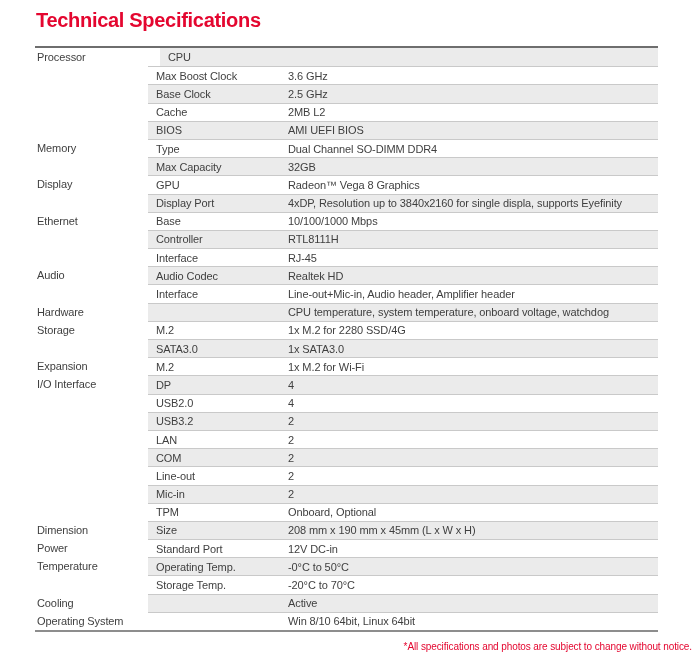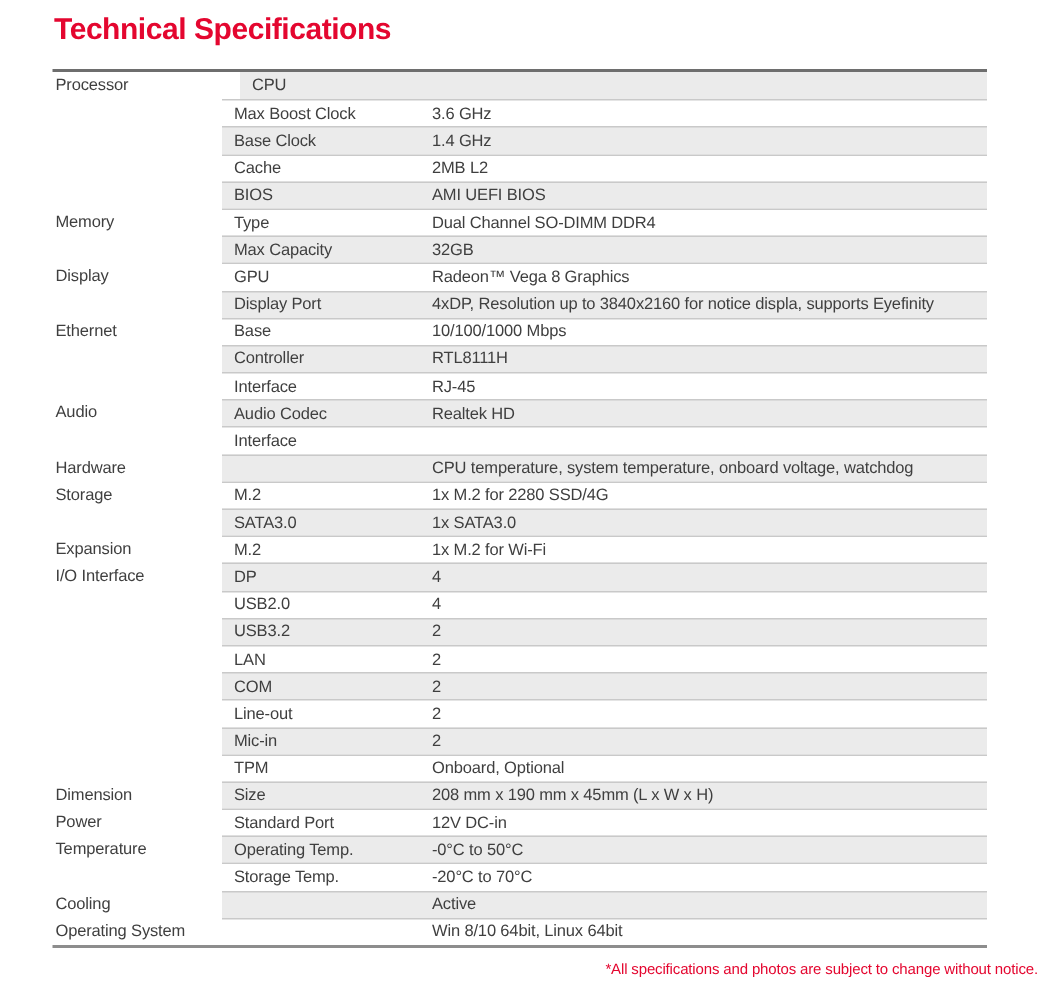--- a/index.html
+++ b/index.html
@@ -94,21 +94,21 @@
       <div class="cat-cell"></div>
       <div class="spec-cells">
         <div class="label-cell">Max Boost Clock</div>
         <div class="value-cell">3.6 GHz</div>
       </div>
     </div>
     <div class="spec-row">
       <div class="cat-cell"></div>
       <div class="spec-cells shaded">
         <div class="label-cell">Base Clock</div>
-        <div class="value-cell">1.4 GHz</div>
+        <div class="value-cell">2.5 GHz</div>
       </div>
     </div>
     <div class="spec-row">
       <div class="cat-cell"></div>
       <div class="spec-cells">
         <div class="label-cell">Cache</div>
         <div class="value-cell">2MB L2</div>
       </div>
     </div>
     <div class="spec-row">
@@ -136,21 +136,21 @@
       <div class="cat-cell">Display</div>
       <div class="spec-cells">
         <div class="label-cell">GPU</div>
         <div class="value-cell">Radeon™ Vega 8 Graphics</div>
       </div>
     </div>
     <div class="spec-row">
       <div class="cat-cell"></div>
       <div class="spec-cells shaded">
         <div class="label-cell">Display Port</div>
-        <div class="value-cell">4xDP, Resolution up to 3840x2160 for notice displa, supports Eyefinity</div>
+        <div class="value-cell">4xDP, Resolution up to 3840x2160 for single displa, supports Eyefinity</div>
       </div>
     </div>
     <div class="spec-row">
       <div class="cat-cell">Ethernet</div>
       <div class="spec-cells">
         <div class="label-cell">Base</div>
         <div class="value-cell">10/100/1000 Mbps</div>
       </div>
     </div>
     <div class="spec-row">
@@ -171,20 +171,21 @@
       <div class="cat-cell">Audio</div>
       <div class="spec-cells shaded">
         <div class="label-cell">Audio Codec</div>
         <div class="value-cell">Realtek HD</div>
       </div>
     </div>
     <div class="spec-row">
       <div class="cat-cell"></div>
       <div class="spec-cells">
         <div class="label-cell">Interface</div>
+        <div class="value-cell">Line-out+Mic-in, Audio header, Amplifier header</div>
       </div>
     </div>
     <div class="spec-row">
       <div class="cat-cell">Hardware</div>
       <div class="spec-cells shaded">
         <div class="label-cell"></div>
         <div class="value-cell">CPU temperature, system temperature, onboard voltage, watchdog</div>
       </div>
     </div>
     <div class="spec-row">

